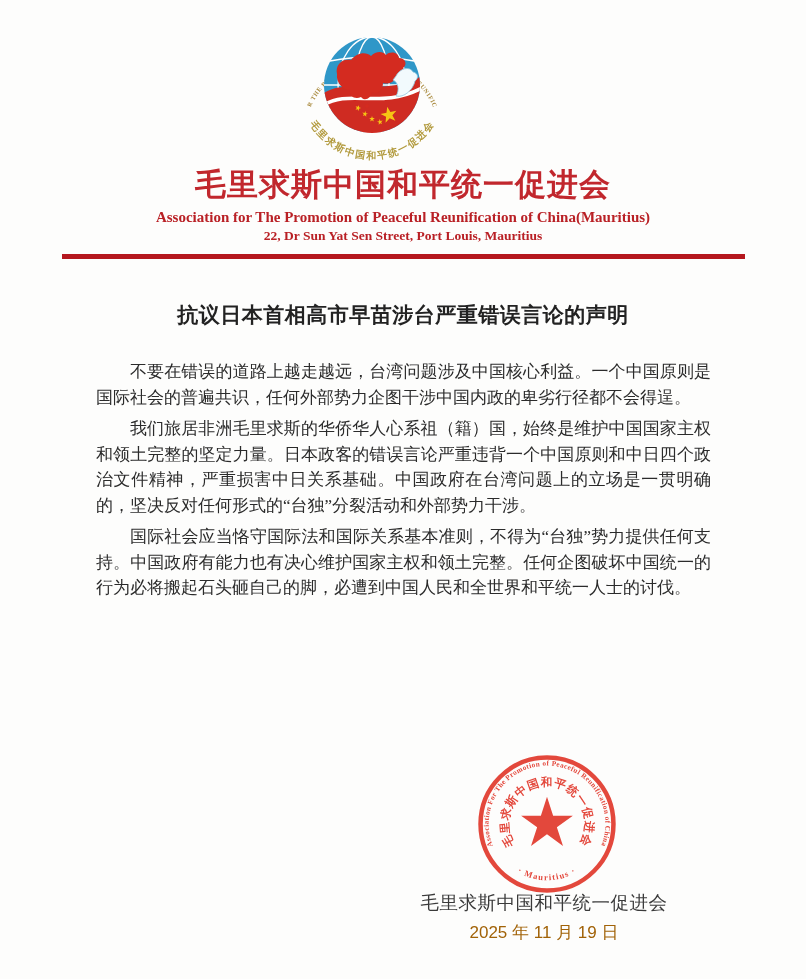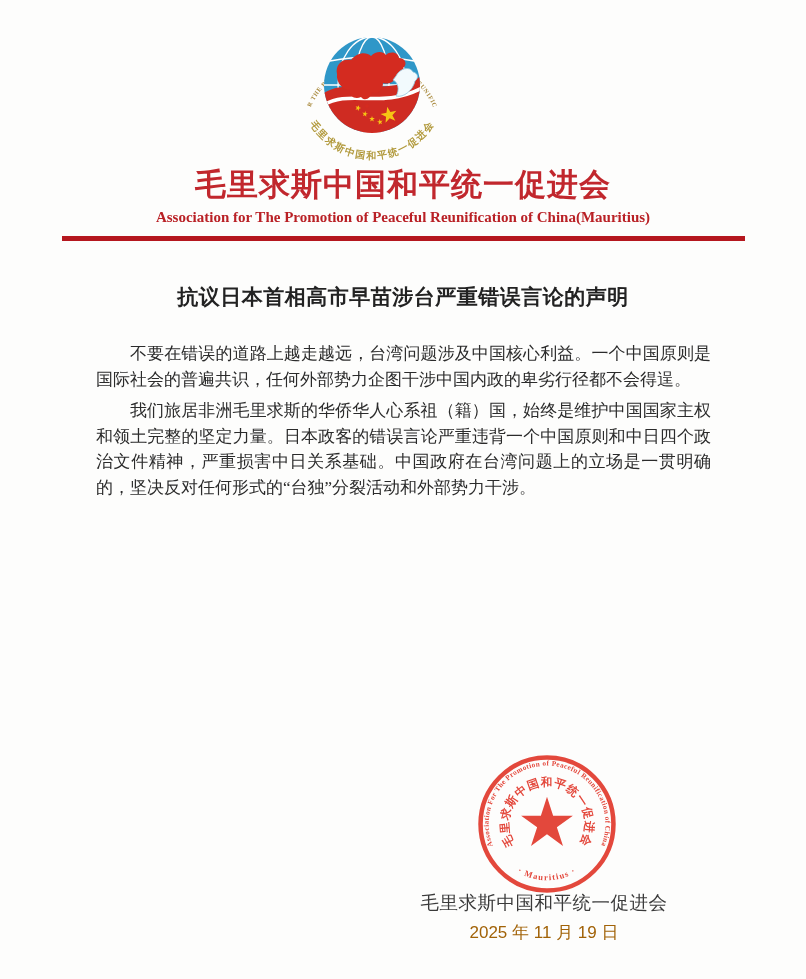--- a/index.html
+++ b/index.html
@@ -106,29 +106,31 @@
 
       <path fill="#f2fafd" stroke="#8ec8e0" stroke-width="0.8" d="M 124,62 C 128,54 138,52 141,58 C 146,59 147,64 143,67 C 141,76 132,84 124,82 C 128,76 126,68 121,66 Z"></path>
 
       <text class="lg-arc-bot" text-anchor="middle">
         <textPath href="#lg-bot" startOffset="50%">毛里求斯中国和平统一促进会</textPath>
       </text>
     </svg>
 
     <div class="org-cn">毛里求斯中国和平统一促进会</div>
     <div class="org-en">Association for The Promotion of  Peaceful Reunification of China(Mauritius)</div>
+    <div class="org-addr">22, Dr Sun Yat Sen Street, Port Louis, Mauritius</div>
   </div>
 
   <div class="rule"></div>
 
   <div class="doc-title">抗议日本首相高市早苗涉台严重错误言论的声明</div>
 
   <div class="content">
     <p>不要在错误的道路上越走越远，台湾问题涉及中国核心利益。一个中国原则是国际社会的普遍共识，任何外部势力企图干涉中国内政的卑劣行径都不会得逞。</p>
     <p>我们旅居非洲毛里求斯的华侨华人心系祖（籍）国，始终是维护中国国家主权和领土完整的坚定力量。日本政客的错误言论严重违背一个中国原则和中日四个政治文件精神，严重损害中日关系基础。中国政府在台湾问题上的立场是一贯明确的，坚决反对任何形式的“台独”分裂活动和外部势力干涉。</p>
+    <p>国际社会应当恪守国际法和国际关系基本准则，不得为“台独”势力提供任何支持。中国政府有能力也有决心维护国家主权和领土完整。任何企图破坏中国统一的行为必将搬起石头砸自己的脚，必遭到中国人民和全世界和平统一人士的讨伐。</p>
   </div>
 
   <svg class="seal" viewBox="0 0 145 145" xmlns="http://www.w3.org/2000/svg">
     <defs>
       <path id="sl-en" d="M 25,105.8 A 58,58 0 1 1 120,105.8"></path>
       <path id="sl-mau" d="M 19.9,91.7 A 56,56 0 0 0 125.1,91.7"></path>
       <path id="sl-cn" d="M 45.6,99.4 A 38,38 0 1 1 99.4,99.4"></path>
     </defs>
     <circle cx="72.5" cy="72.5" r="66" stroke="#e23b2e" stroke-width="4.5" fill="none"></circle>
     <text class="sl-en" text-anchor="middle">

